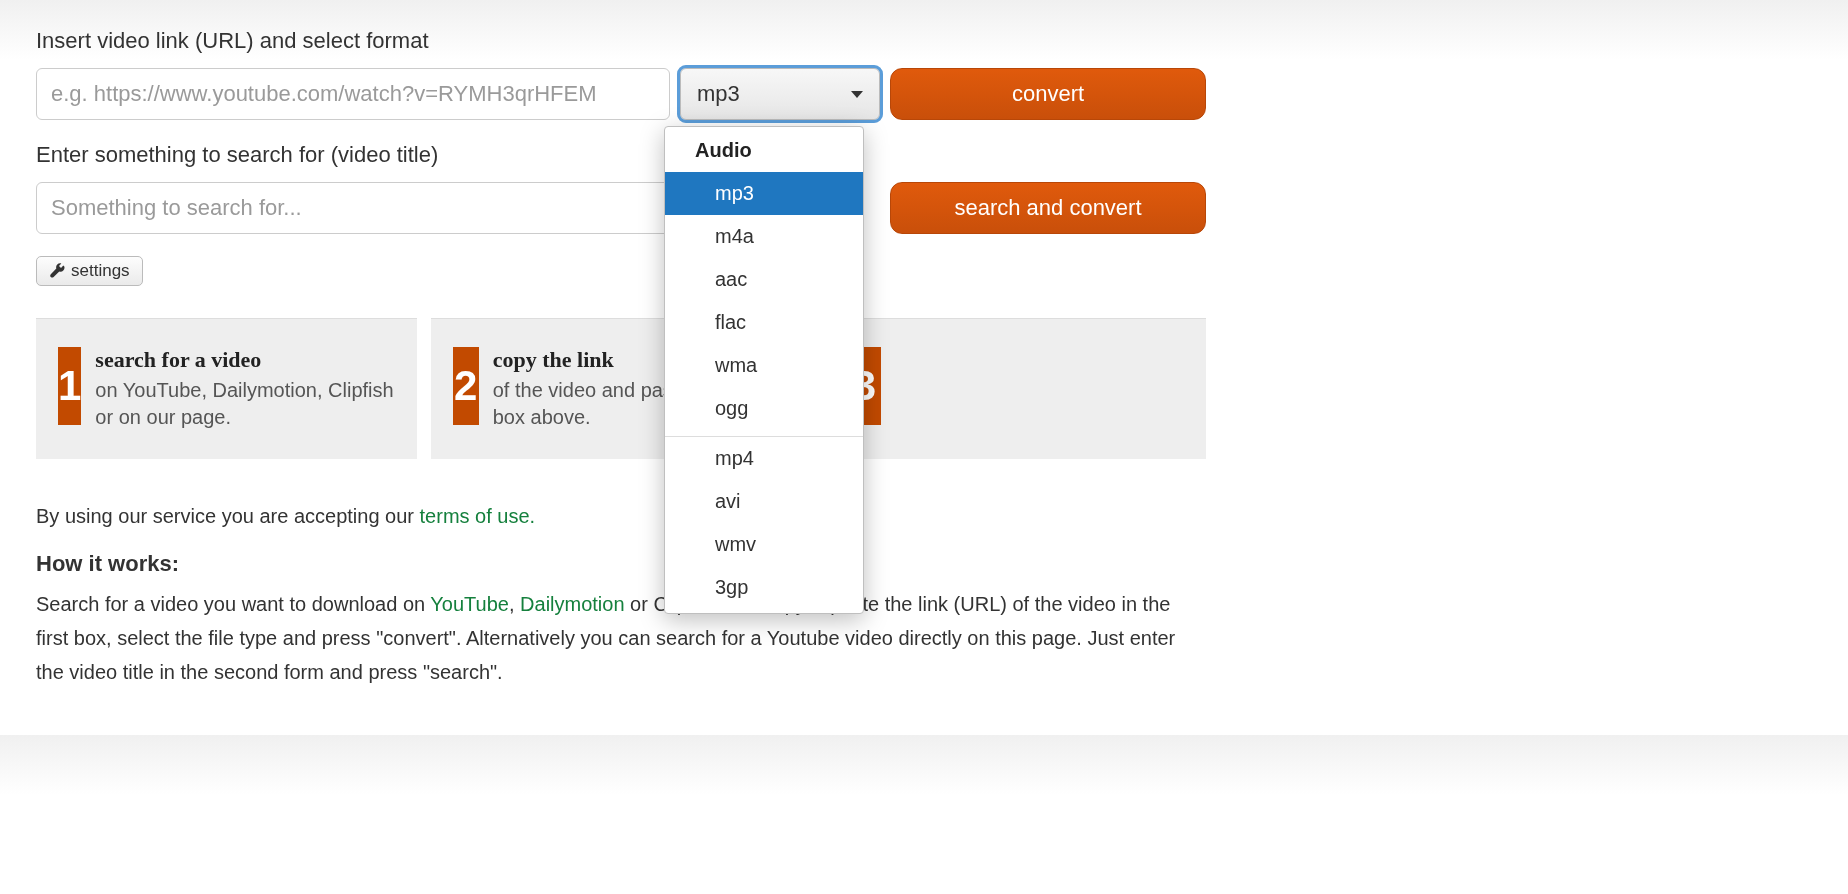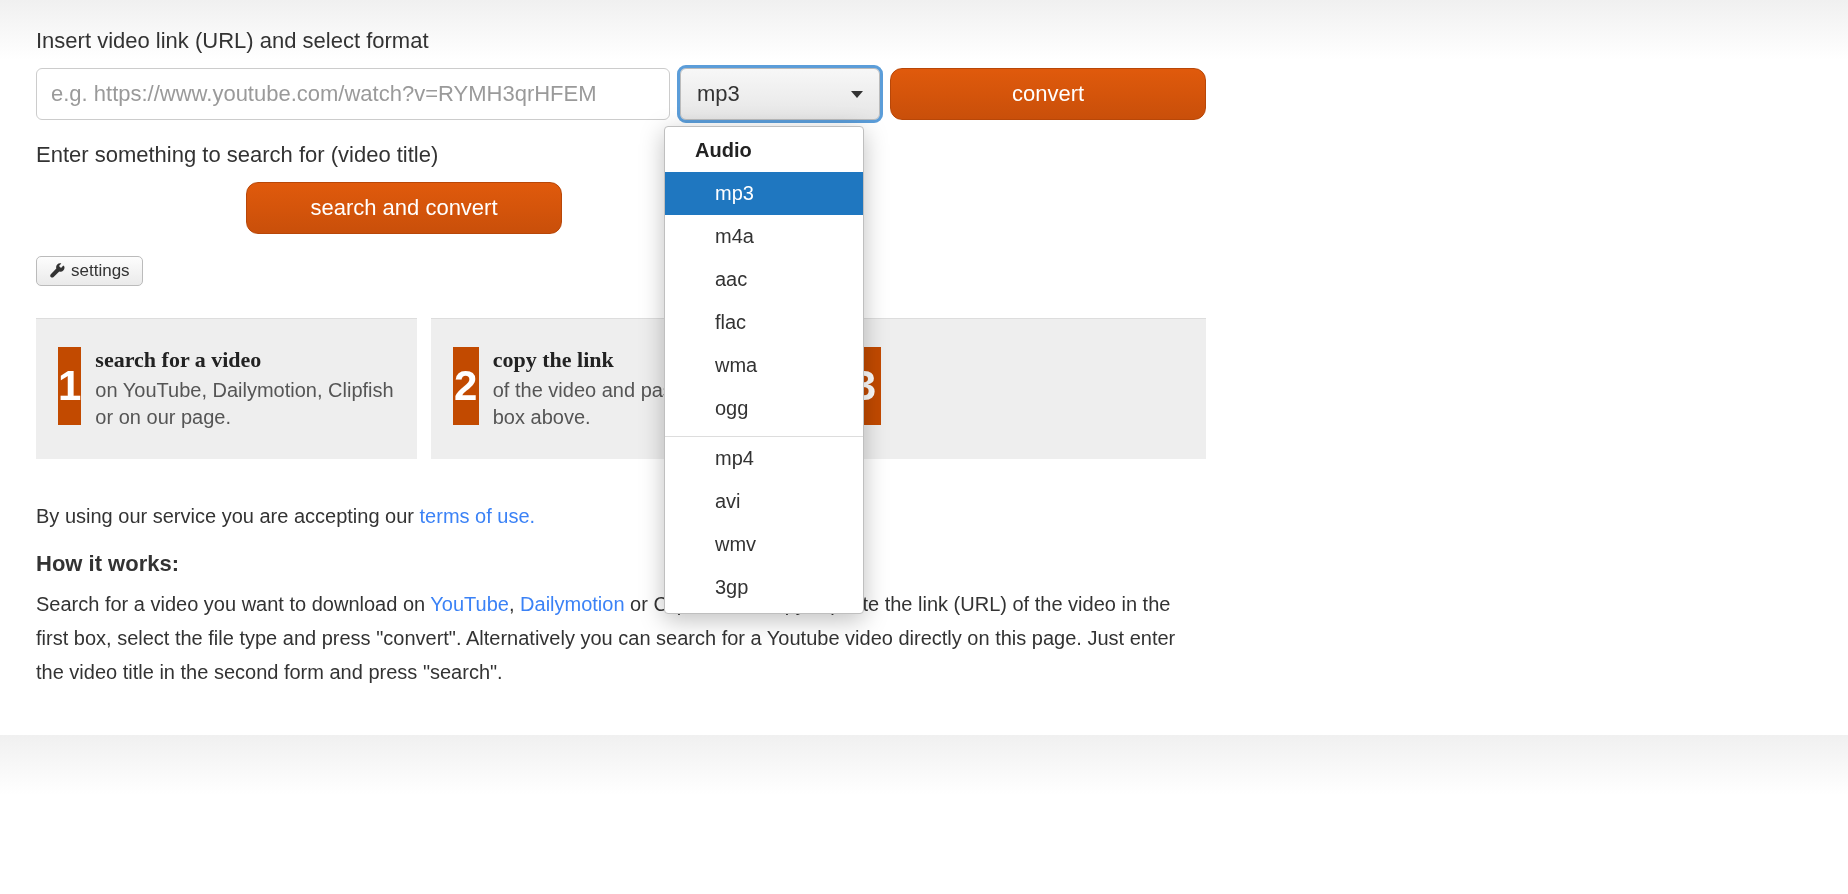--- a/index.html
+++ b/index.html
@@ -130,21 +130,21 @@
     line-height: 1.35;
   }
   .para {
     font-size: 20px;
     color: #333;
     line-height: 1.7;
     margin-bottom: 18px;
     width: 1170px;
     max-width: 100%;
   }
-  .para a { color: #3b82f6; text-decoration: none; }
+  .para a { color: #15803d; text-decoration: none; }
   .h2 {
     font-size: 22px;
     font-weight: bold;
     margin-bottom: 10px;
   }
   .row-wrap { width: 1170px; max-width: 100%; }
 
   
   .dropdown-panel {
     position: absolute;
@@ -188,20 +188,21 @@
     <input class="text-input" type="text" placeholder="e.g. https://www.youtube.com/watch?v=RYMH3qrHFEM" style="">
     <div class="format-select">
       <span>mp3</span>
       <span class="caret"></span>
     </div>
     <button class="orange-btn">convert</button>
   </div>
 
   <div class="row-label">Enter something to search for (video title)</div>
   <div class="form-row">
+    <input class="text-input" type="text" style="flex: 1 1 0%;" placeholder="Something to search for...">
     <div style="width:200px"></div>
     <button class="orange-btn">search and convert</button>
   </div>
 
   <div class="settings-row">
     <button class="settings-btn">
       <span class="wrench">
         <svg viewBox="0 0 16 16" width="16" height="16">
             <path fill="#333" d="M15.3 3.5c.1.4.2.8.2 1.2 0 2.2-1.8 4-4 4-.4 0-.8-.1-1.2-.2L4.6 14c-.8.8-2 .8-2.8 0s-.8-2 0-2.8l5.5-5.7c-.1-.4-.2-.8-.2-1.2 0-2.2 1.8-4 4-4 .4 0 .8.1 1.2.2L10 3l2 2 2.3-2.5z"></path>
           </svg>

